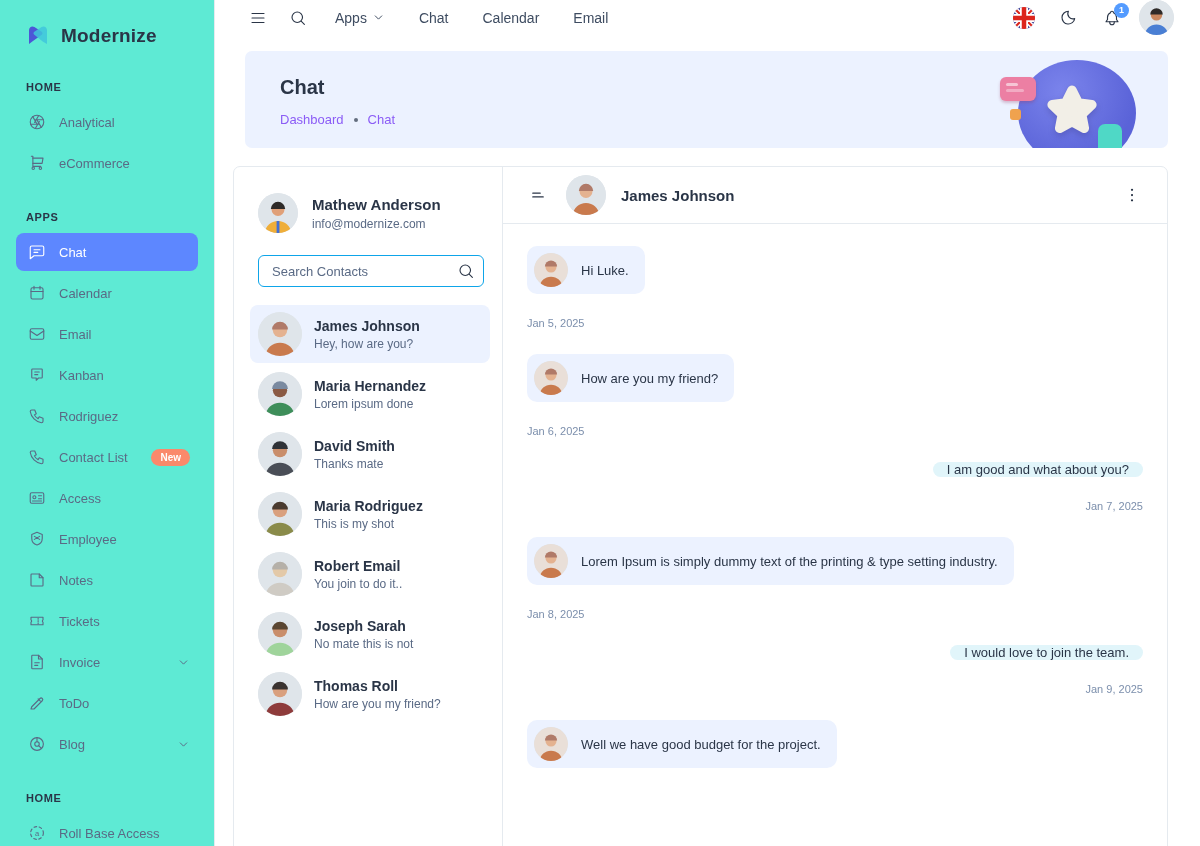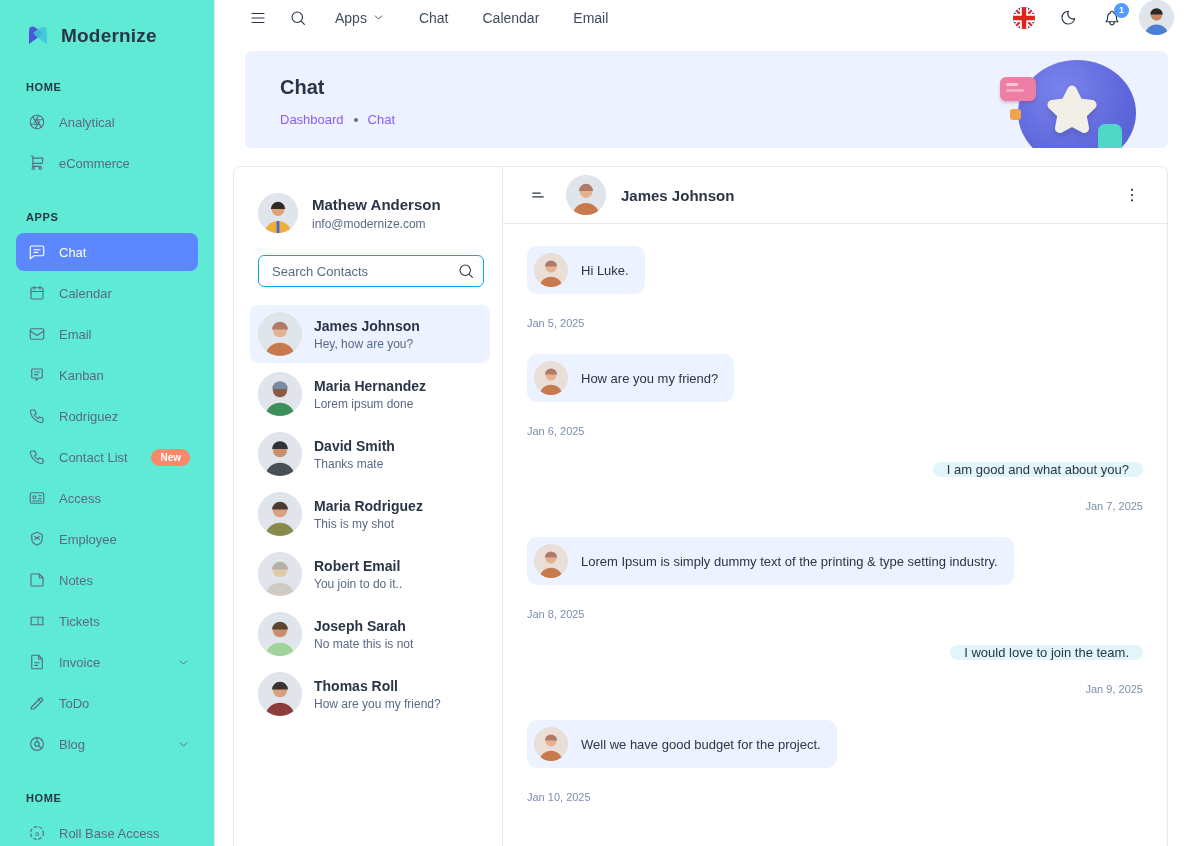--- a/index.html
+++ b/index.html
@@ -577,21 +577,20 @@
                 <span class="avatar av-34">
                     <svg viewBox="0 0 40 40">
                       <circle cx="20" cy="20" r="20" fill="#e9dfd8"></circle>
                       <path d="M7 40c0-7 6-12 13-12s13 5 13 12z" fill="#C97A4D"></path>
                       <circle cx="20" cy="16.5" r="6.5" fill="#e4b290"></circle>
                       <path d="M12.8 16a7.2 7.2 0 0 1 14.4 0z" fill="#b07a68"></path>
                     </svg>
                   </span>
                 <span class="mtext">Well we have good budget for the project.</span>
               </div>
-              <div class="mdate">Jan 10, 2025</div>
             </div>
 
           </div>
         </div>
 
       </div>
     </div>
   </div>
 </div>
 

